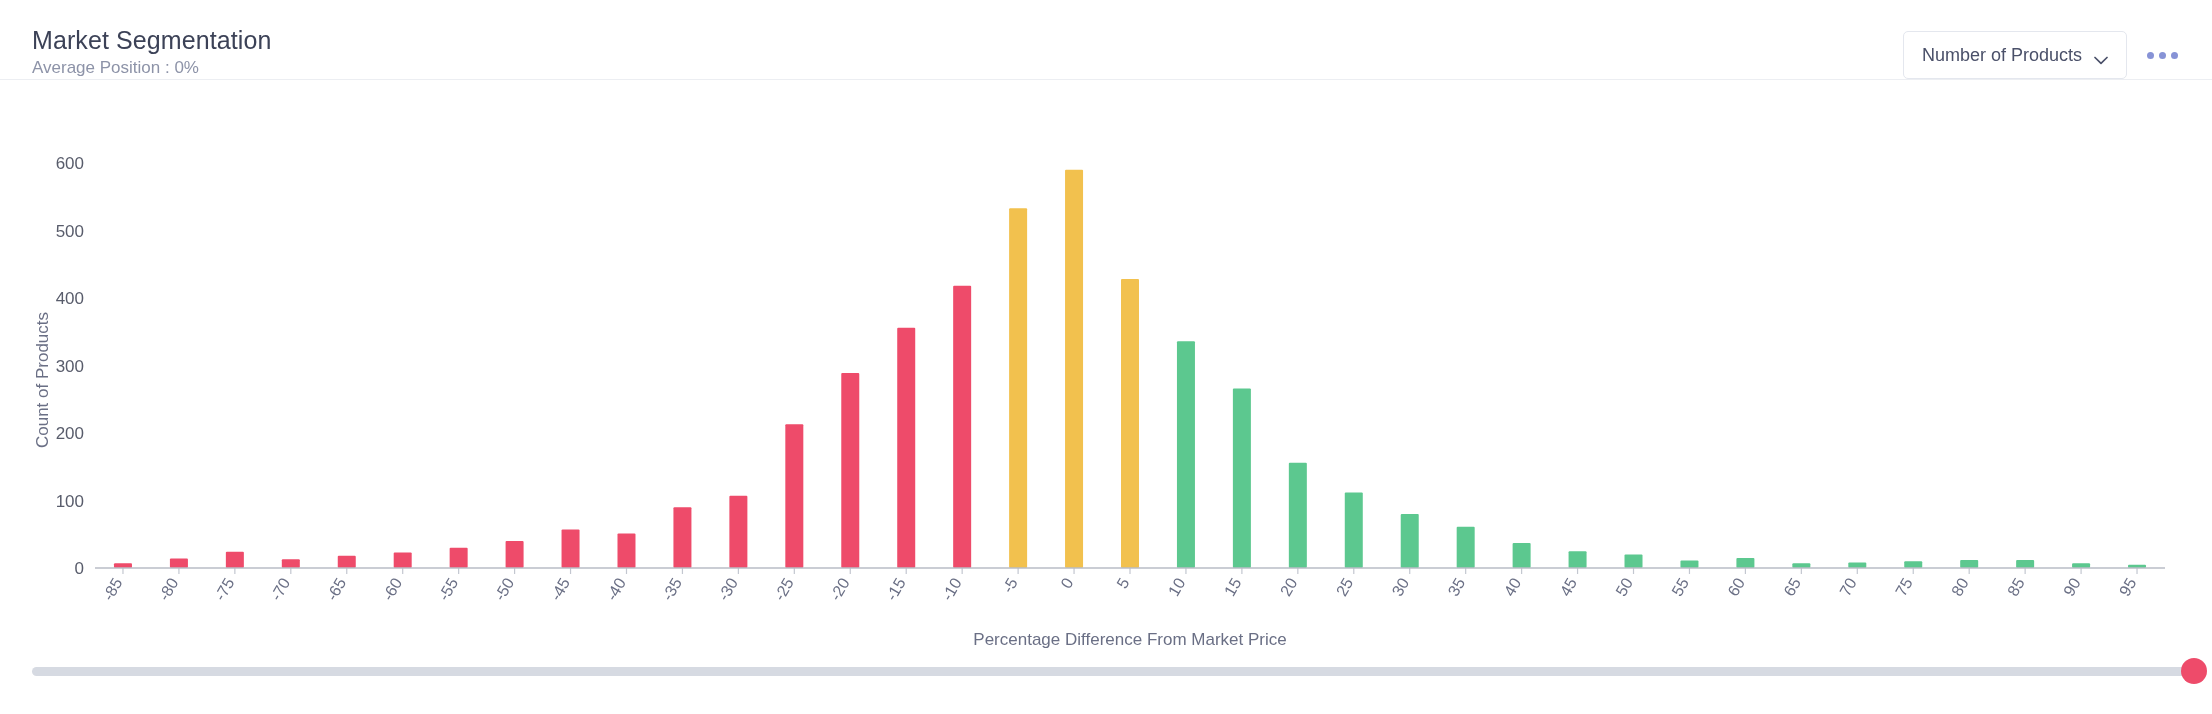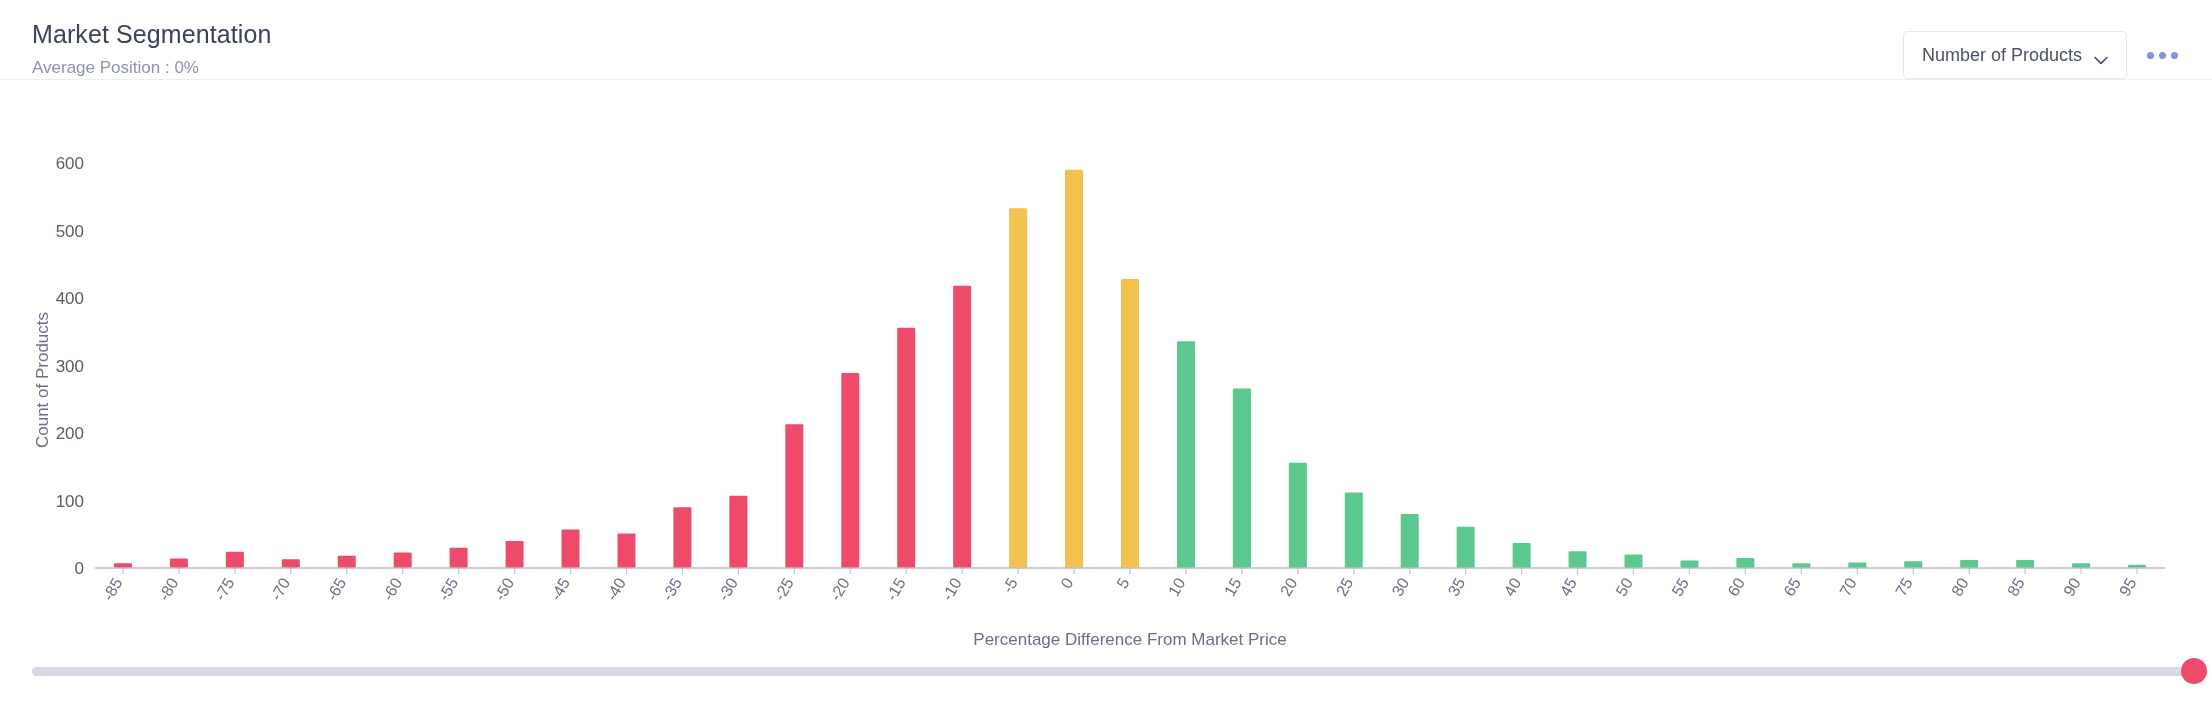--- a/index.html
+++ b/index.html
@@ -41,21 +41,21 @@
     color: #3c4257;
     line-height: 1.12;
     letter-spacing: 0.1px;
   }
 
   .card-subtitle {
     font-size: 17px;
     font-weight: 400;
     color: #8d93a8;
     line-height: 1.3;
-    margin-top: 9px;
+    margin-top: 3px;
   }
 
   .header-actions { display: flex; align-items: center; gap: 14px; }
 
   .select-box {
     height: 48px;
     min-width: 194px;
     border: 1px solid #e4e7ee;
     border-radius: 5px;
     background: #ffffff;

